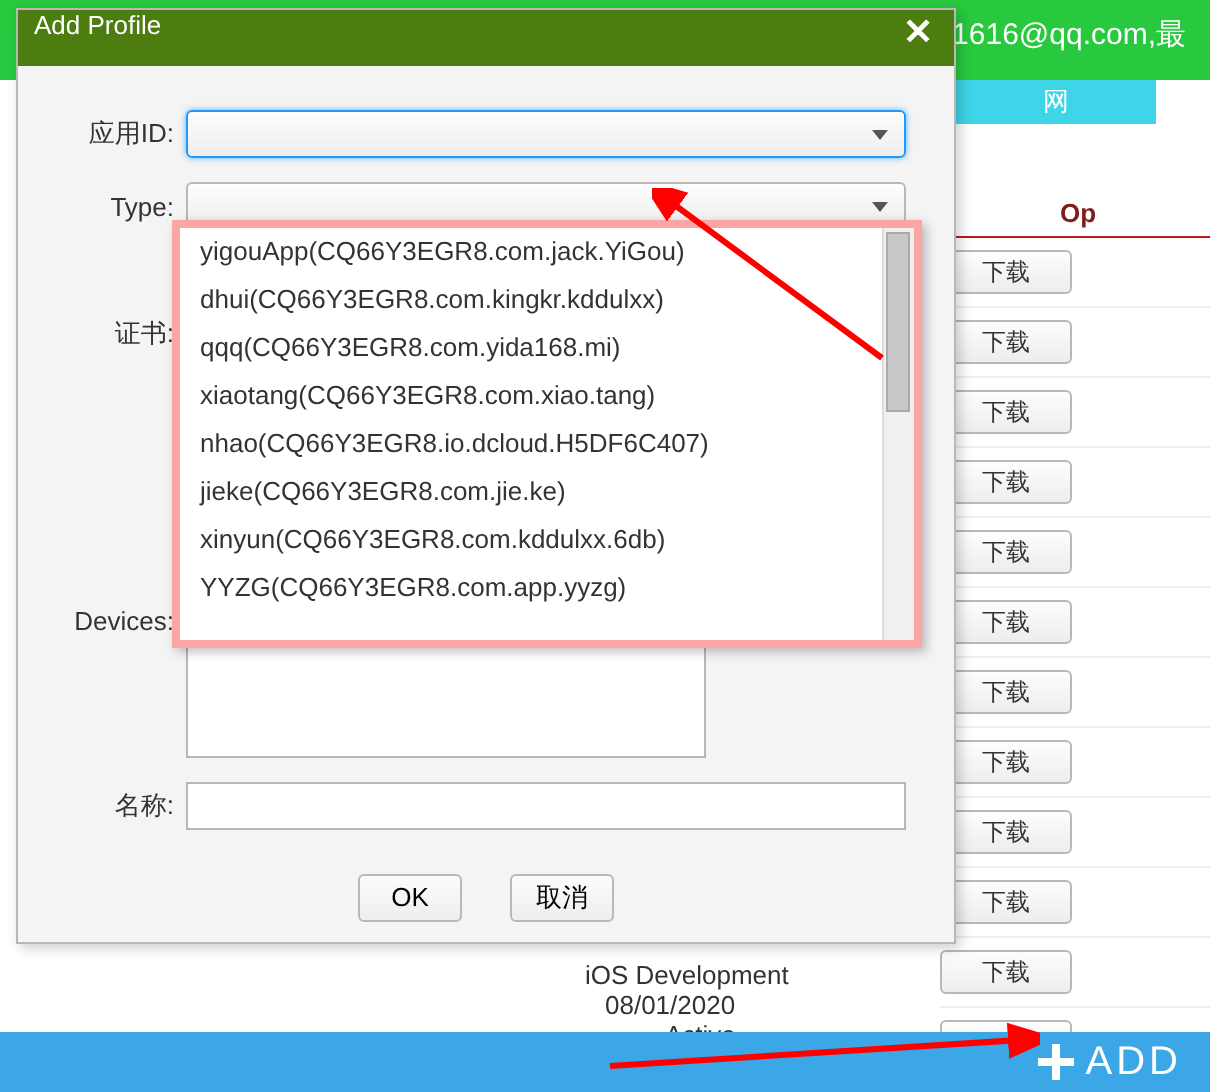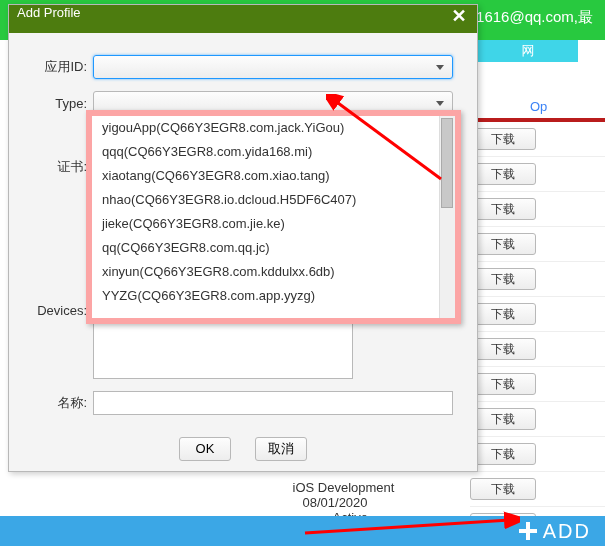--- a/index.html
+++ b/index.html
@@ -3,21 +3,21 @@
 <meta charset="utf-8">
 <style>
   * { box-sizing: border-box; margin: 0; padding: 0; font-family: Arial, "Microsoft YaHei", sans-serif; }
   body { width: 605px; height: 546px; overflow: hidden; background: #fff; position: relative; }
 
   .bg-top { position: absolute; left: 0; top: 0; right: 0; height: 40px; background: #28c93f; z-index: 0; }
   .bg-mid { position: absolute; left: 478px; top: 40px; width: 100px; height: 22px; background: #3fd5e8; z-index: 0; }
   .bg-text { position: absolute; right: 12px; top: 8px; color: #fff; font-size: 15px; z-index: 0; }
 
   .table-area { position: absolute; left: 470px; top: 95px; right: 0; z-index: 0; }
-  .op-header { font-size: 13px; font-weight: normal; color: #3b82f6; padding: 4px 0 4px 60px; border-bottom: 4px solid #b91c1c; }
+  .op-header { font-size: 13px; font-weight: bold; color: #7f1d1d; padding: 4px 0 4px 60px; border-bottom: 1px solid #b91c1c; }
   .row-btn { display: block; width: 66px; height: 22px; margin: 6px 0 6px 0; background: linear-gradient(#fdfdfd,#ededed); border: 1px solid #b8b8b8; border-radius: 3px; font-size: 12px; text-align: center; line-height: 20px; color: #333; cursor: pointer; }
   .row-sep { border-bottom: 1px solid #eee; }
 
   .bottom-row { position: absolute; left: 140px; right: 0; top: 480px; height: 30px; display: flex; align-items: center; font-size: 13px; color: #333; flex-direction: column; }
   .bottom-row .c1 { width: 160px; }
   .bottom-row .c2 { width: 140px; }
   .bottom-row .c3 { width: 80px; }
 
   .add-bar { position: absolute; left: 0; right: 0; bottom: 0; height: 30px; background: #3ba7e6; display: flex; align-items: center; justify-content: flex-end; padding-right: 14px; color: #fff; font-size: 20px; letter-spacing: 2px; cursor: pointer; }
   .add-bar .plus { width: 18px; height: 18px; margin-right: 6px; position: relative; }
@@ -36,21 +36,21 @@
   .field .ctrl { flex: 1; height: 24px; background: linear-gradient(#fdfdfd,#ededed); border: 1px solid #b8b8b8; border-radius: 3px; position: relative; }
   .field .ctrl.focus { border: 1px solid #1f98ff; box-shadow: 0 0 3px rgba(31,152,255,0.7); }
   .field .ctrl .caret { position: absolute; right: 8px; top: 9px; width: 0; height: 0; border-left: 4px solid transparent; border-right: 4px solid transparent; border-top: 5px solid #555; }
   .field.devices .ctrl { height: 80px; width: 260px; flex: none; border-radius: 0; background: #fff; }
   .field.devices .side-btn { width: 60px; height: 22px; margin-left: 12px; background: linear-gradient(#fdfdfd,#ededed); border: 1px solid #b8b8b8; border-radius: 3px; }
   .field.name .ctrl { background: #fff; border-radius: 0; }
 
   .btn-row { display: flex; justify-content: center; gap: 24px; margin-top: 22px; }
   .btn-row .btn { width: 52px; height: 24px; background: linear-gradient(#fdfdfd,#ededed); border: 1px solid #b8b8b8; border-radius: 3px; font-size: 13px; text-align: center; line-height: 22px; cursor: pointer; }
 
-  .dropdown { position: absolute; left: 86px; top: 110px; width: 375px; height: 214px; background: #fff; border: 6px solid #fca5a5; box-shadow: 2px 2px 5px rgba(0,0,0,0.25); z-index: 20; overflow: hidden; }
+  .dropdown { position: absolute; left: 86px; top: 110px; width: 375px; height: 214px; background: #fff; border: 4px solid #fca5a5; box-shadow: 2px 2px 5px rgba(0,0,0,0.25); z-index: 20; overflow: hidden; }
   .dropdown .inner { position: absolute; left: 0; top: 0; right: 16px; bottom: 0; overflow: hidden; }
   .dropdown .opt { padding: 4px 10px; font-size: 13px; color: #333; line-height: 16px; cursor: pointer; white-space: nowrap; }
   .dropdown .scrollbar { position: absolute; right: 0; top: 0; bottom: 0; width: 16px; background: #f0f0f0; border-left: 1px solid #ddd; }
   .dropdown .thumb { position: absolute; right: 2px; top: 2px; width: 12px; height: 90px; background: #c8c8c8; border: 1px solid #aaa; }
 
   .arrow { position: absolute; z-index: 30; pointer-events: none; }
   .arrow.a1 { left: 326px; top: 94px; width: 120px; height: 90px; }
   .arrow.a2 { left: 300px; top: 498px; width: 220px; height: 40px; }
   .arrow svg { width: 100%; height: 100%; }
 </style>
@@ -153,25 +153,25 @@
     <div class="btn-row">
       <div class="btn">OK</div>
       <div class="btn">取消</div>
     </div>
   </div>
 </div>
 
 <div class="dropdown">
   <div class="inner" id="dd-inner">
       <div class="opt">yigouApp(CQ66Y3EGR8.com.jack.YiGou)</div>
+      <div class="opt">dhui(CQ66Y3EGR8.com.kingkr.kddulxx)</div>
       <div class="opt">qqq(CQ66Y3EGR8.com.yida168.mi)</div>
       <div class="opt">xiaotang(CQ66Y3EGR8.com.xiao.tang)</div>
       <div class="opt">nhao(CQ66Y3EGR8.io.dcloud.H5DF6C407)</div>
       <div class="opt">jieke(CQ66Y3EGR8.com.jie.ke)</div>
-      <div class="opt">qq(CQ66Y3EGR8.com.qq.jc)</div>
       <div class="opt">xinyun(CQ66Y3EGR8.com.kddulxx.6db)</div>
       <div class="opt">YYZG(CQ66Y3EGR8.com.app.yyzg)</div>
     </div>
   <div class="scrollbar">
     <div class="thumb"></div>
   </div>
 </div>
 
 <div class="arrow a1">
   <svg viewBox="0 0 120 90">

